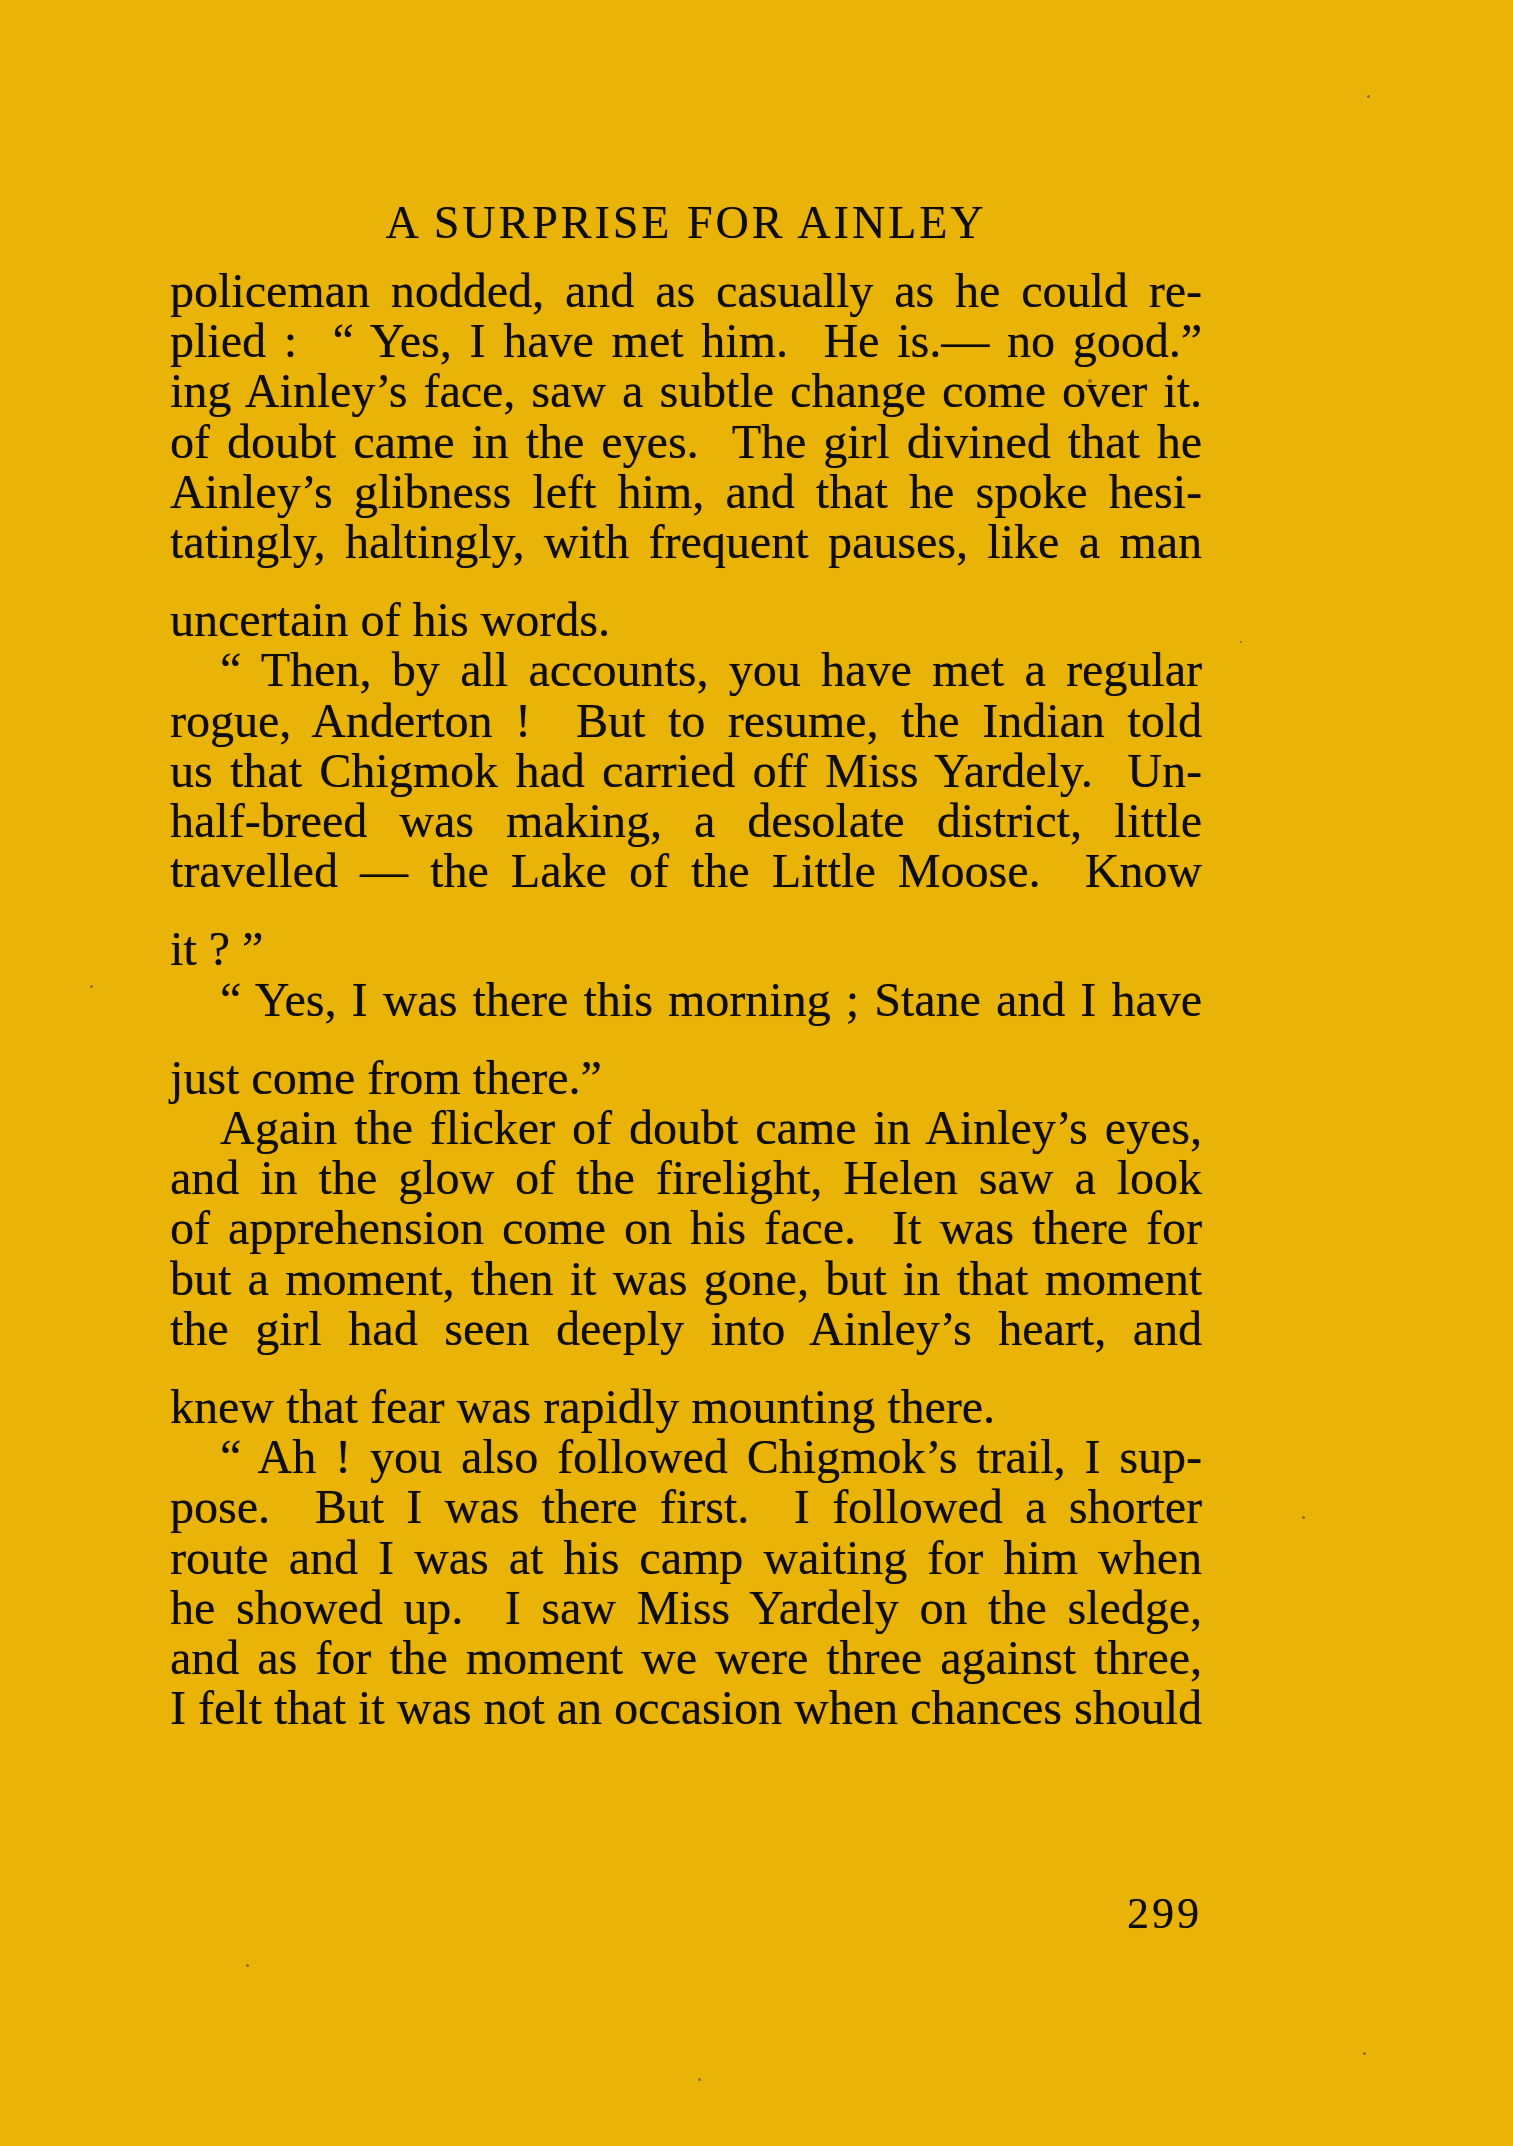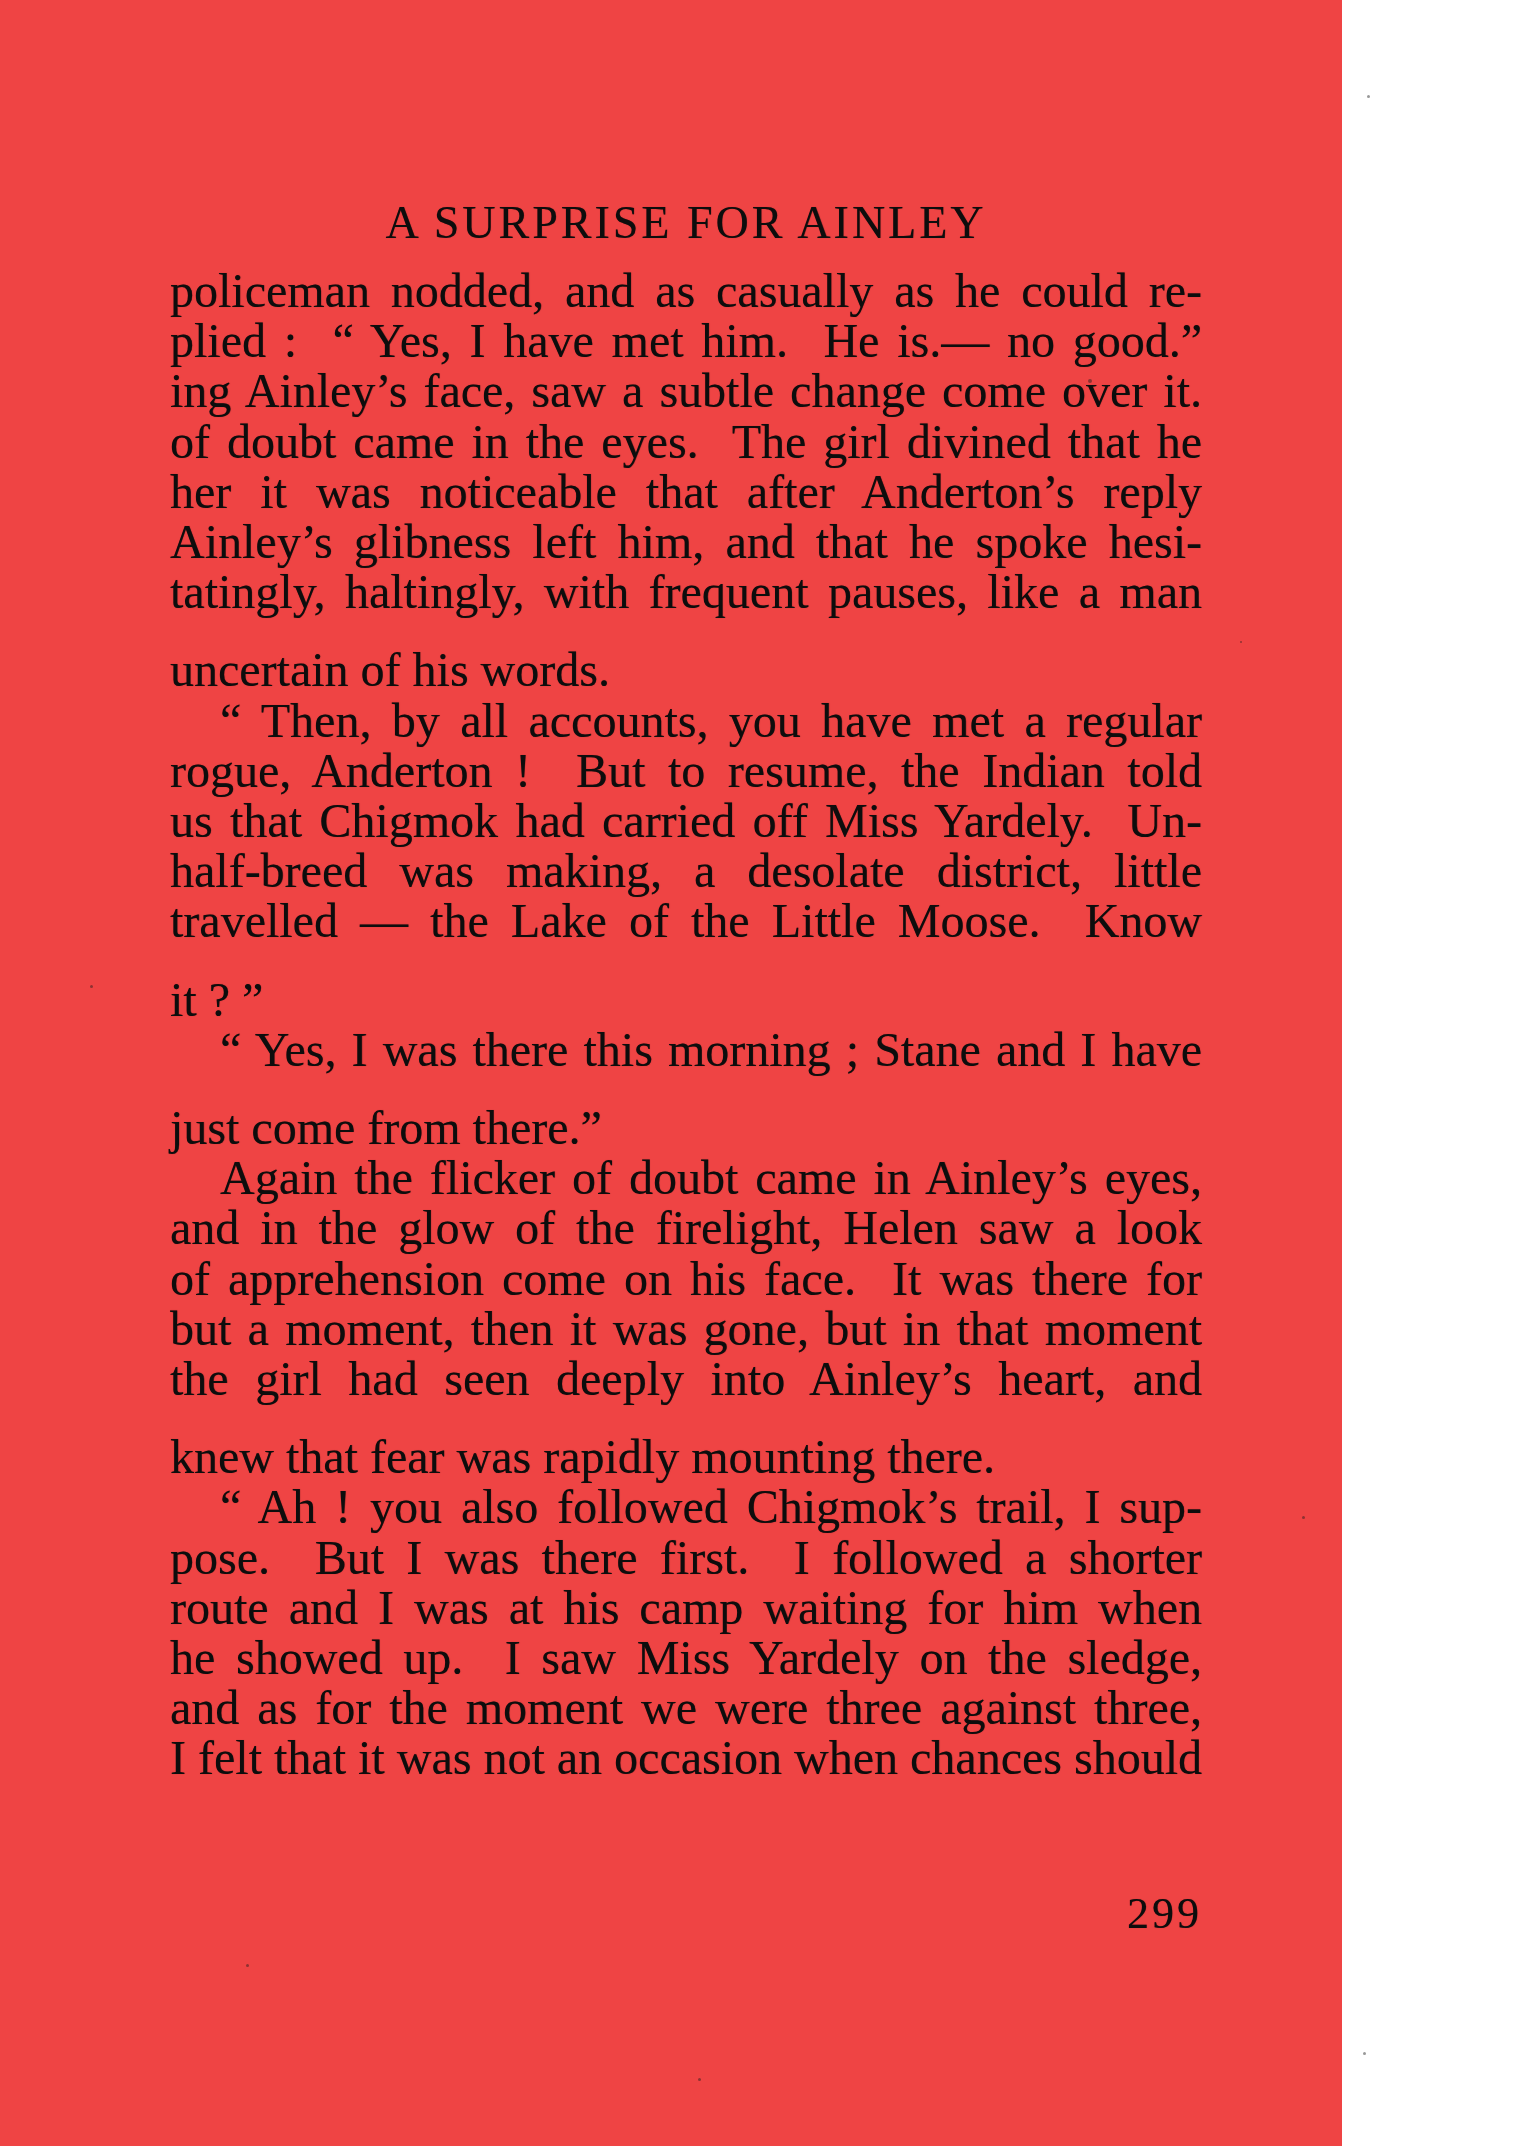--- a/index.html
+++ b/index.html
@@ -11,23 +11,23 @@
     width: 1513px;
     height: 2146px;
     position: relative;
     overflow: hidden;
     font-family: "Liberation Serif", "DejaVu Serif", serif;
     color: #0d0d0d;
   }
   .page {
     position: absolute;
     left: 0; top: 0;
-    width: 1342px;
+    width: 1513px;
     height: 2146px;
-    background: #ef4444;
+    background: #eab308;
   }
   
   .page * {
     text-shadow: 0.3px 0.3px 0.7px rgba(0,0,0,0.5);
   }
   .title {
     position: absolute;
     left: 170px;
     top: 196px;
     width: 1032px;
@@ -77,21 +77,20 @@
 
 <div class="page">
 
   <div class="title">A SURPRISE FOR AINLEY</div>
 
   <div class="body-text">
     <div class="line">policeman nodded, and as casually as he could re-</div>
     <div class="line">plied :&nbsp; “ Yes, I have met him.&nbsp; He is.— no good.”</div>
     <div class="line">ing Ainley’s face, saw a subtle change come over it.</div>
     <div class="line">of doubt came in the eyes.&nbsp; The girl divined that he</div>
-    <div class="line">her it was noticeable that after Anderton’s reply</div>
     <div class="line">Ainley’s glibness left him, and that he spoke hesi-</div>
     <div class="line">tatingly, haltingly, with frequent pauses, like a man</div>
     <div class="line e">uncertain of his words.</div>
     <div class="line i">“ Then, by all accounts, you have met a regular</div>
     <div class="line">rogue, Anderton !&nbsp; But to resume, the Indian told</div>
     <div class="line">us that Chigmok had carried off Miss Yardely.&nbsp; Un-</div>
     <div class="line">half-breed was making, a desolate district, little</div>
     <div class="line">travelled&nbsp;— the Lake of the Little Moose.&nbsp; Know</div>
     <div class="line e">it ?&nbsp;”</div>
     <div class="line i">“ Yes, I was there this morning ; Stane and I have</div>

